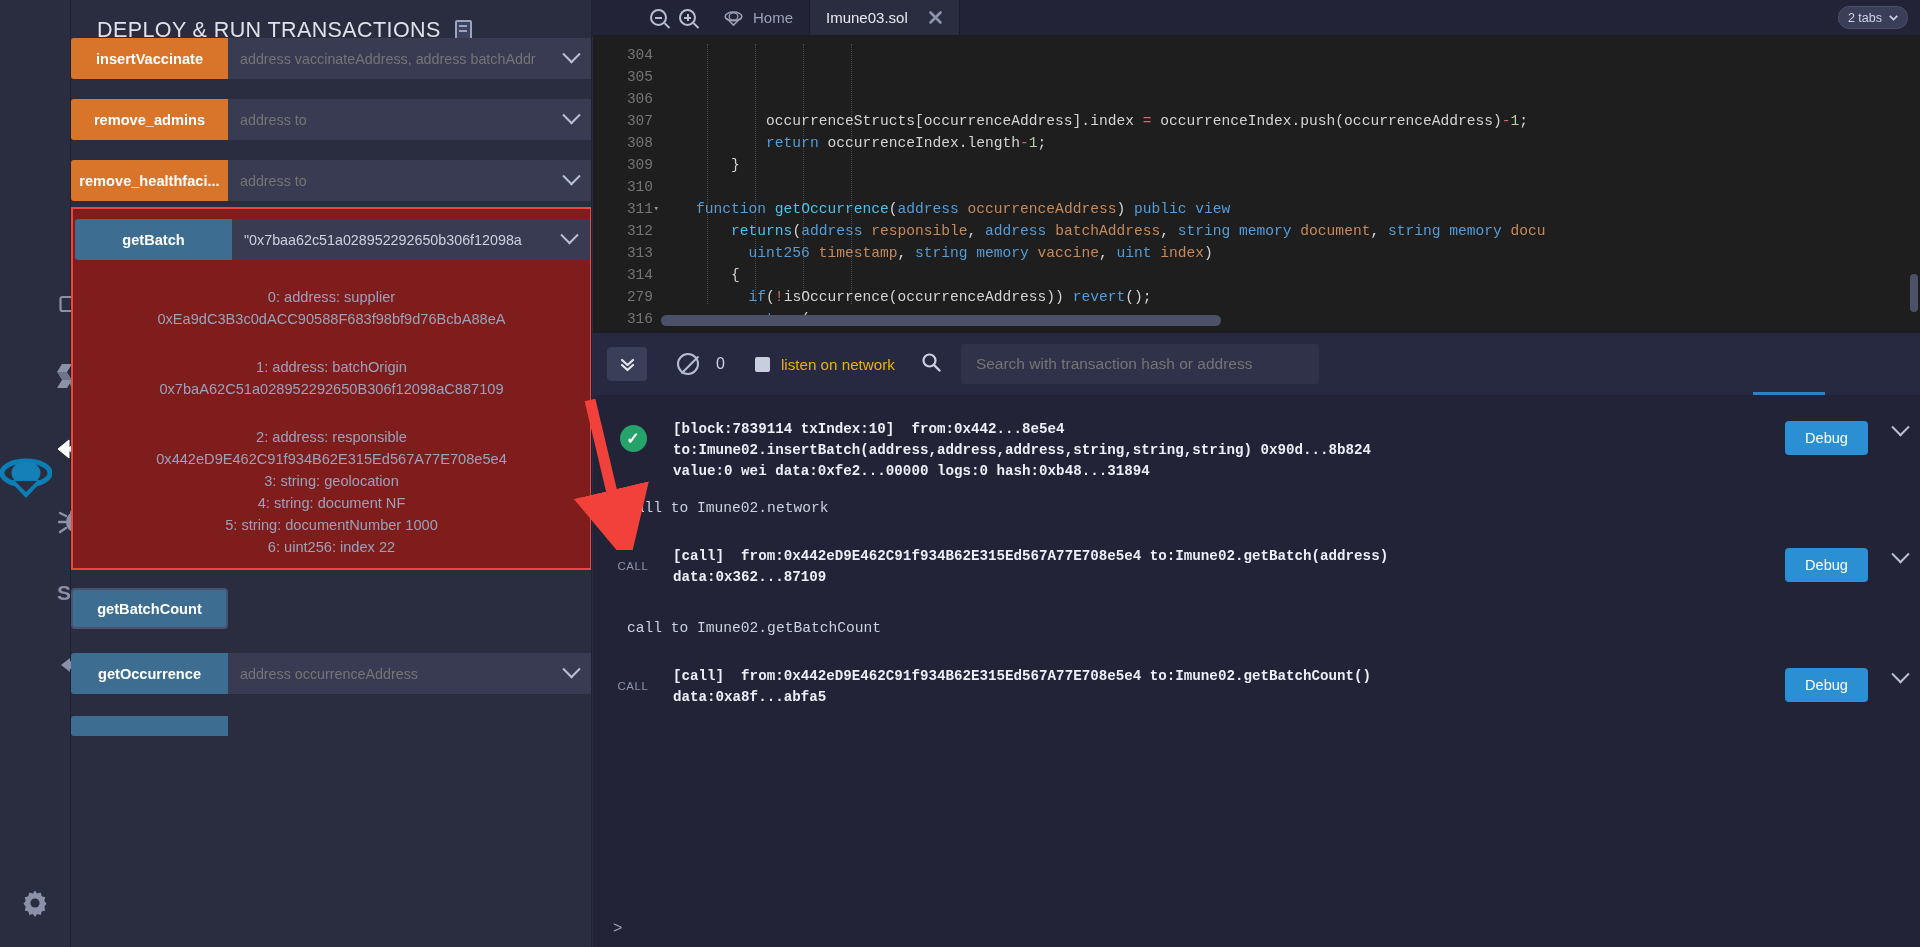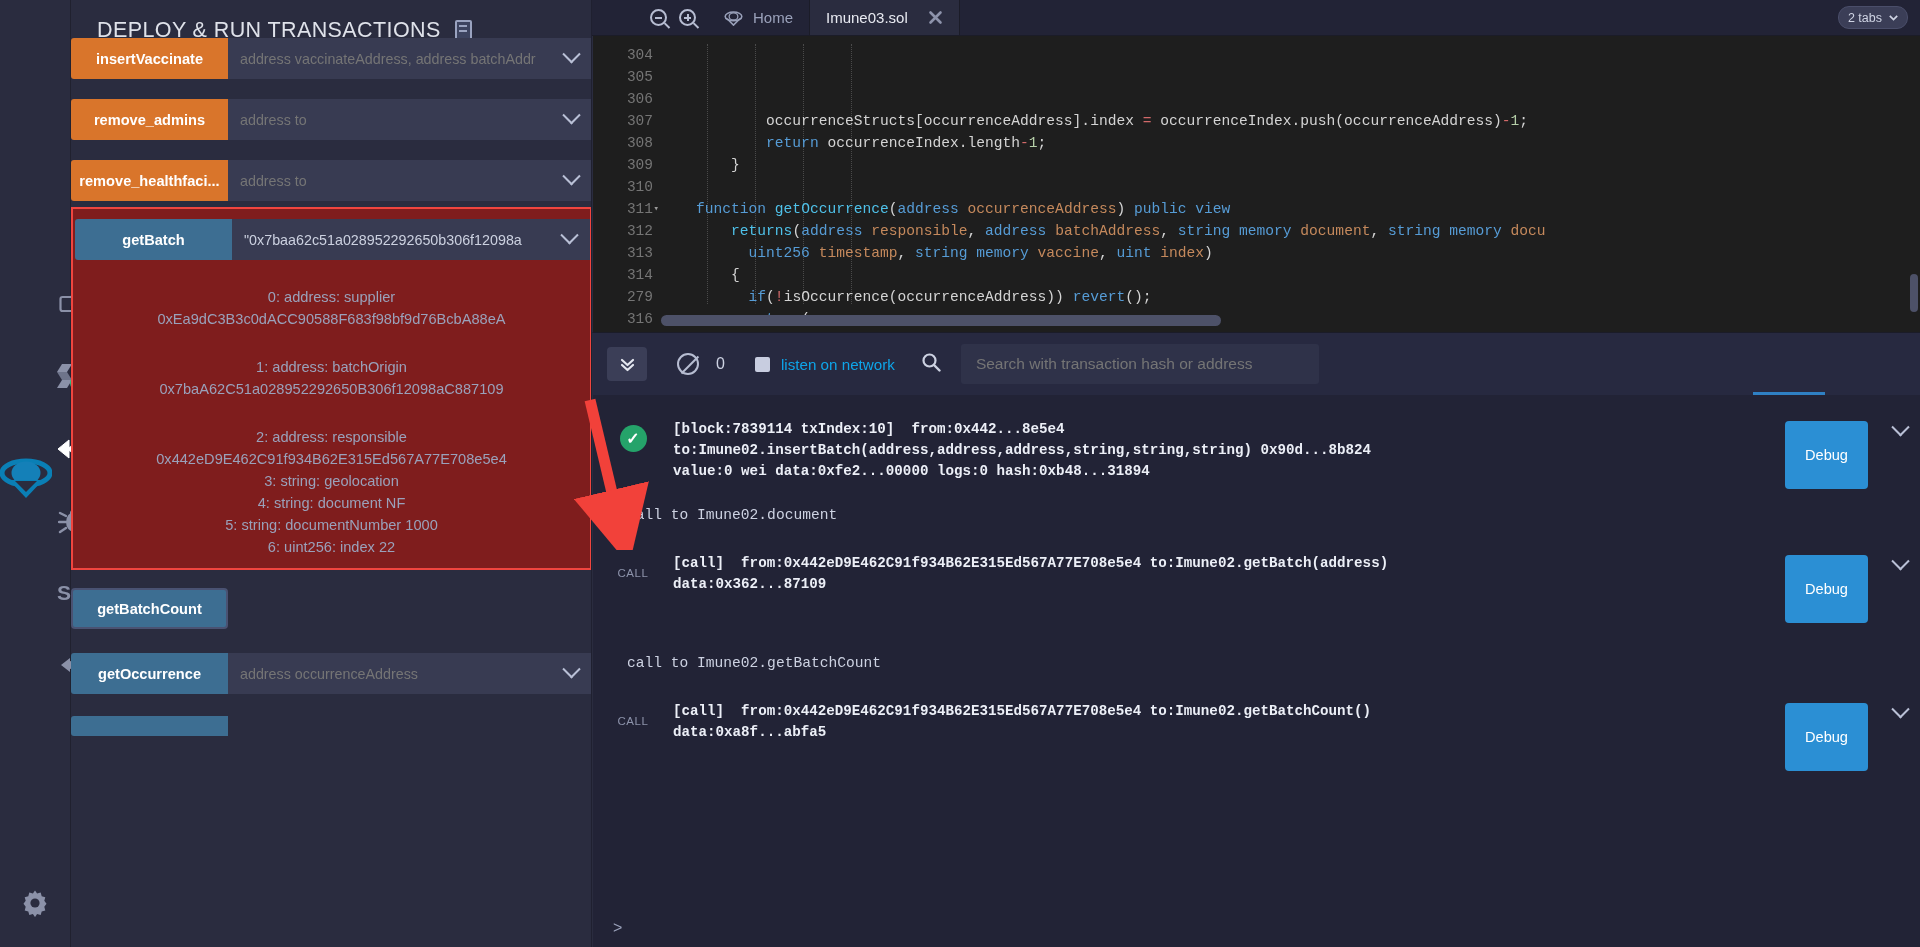--- a/index.html
+++ b/index.html
@@ -146,21 +146,21 @@
     width:40px;height:34px;background:#3b3e57;border-radius:4px;
     display:flex;align-items:center;justify-content:center;cursor:pointer;color:#e4e7f0;
   }
   .ban{
     width:22px;height:22px;border:2.2px solid #b7bdd2;border-radius:50%;
     position:relative; margin-left:30px; cursor:pointer;
   }
   .ban:after{content:"";position:absolute;left:-1px;top:9px;width:24px;height:2.2px;background:#b7bdd2;transform:rotate(-45deg);}
   .tcount{ margin-left:17px; color:#cdd2e2; font-size:16px;}
   .tcheck{ margin-left:30px; width:15px;height:15px;background:#c8cde0;border-radius:2px;cursor:pointer;}
-  .tlabel{ margin-left:11px; color:#0ea5e9; font-size:15.2px;}
+  .tlabel{ margin-left:11px; color:#eab308; font-size:15.2px;}
   .tsearchico{ margin-left:26px; cursor:pointer;}
   .tsearch{
     margin-left:20px; flex:1 1 auto; max-width:358px; height:40px; background:#2f3249;
     border:none; border-radius:3px; color:#9097ae; font-size:15.5px; padding:0 15px;
     outline:none; font-family:"Liberation Sans",sans-serif;
   }
   .term-underline{ position:absolute; right:95px; bottom:0; width:72px; height:3px; background:#2f80c4;}
 
   .term-body{ flex:1 1 auto; overflow:hidden; position:relative; padding:14px 0 0 0;}
   .logrow{ display:flex; align-items:flex-start; padding:10px 0 10px 0; position:relative;}
@@ -172,21 +172,21 @@
   .calltag{ color:#8d93ab; font-size:11.5px; letter-spacing:.6px; padding-top:8px; }
   .logtext{
     flex:1 1 auto; font-family:"Liberation Mono", monospace; font-size:14.2px;
     line-height:21px; color:#cdd2e2; white-space:pre-wrap; padding-right:14px;
   }
   .logtext b{ color:#eceff7; }
   .plainrow{ padding:8px 0 8px 34px; font-family:"Liberation Mono",monospace;
              font-size:14.6px; color:#cdd2e2; }
   .dbgbtn{
     flex:0 0 auto; background:#2b8fd4; color:#fff; border:none; border-radius:4px;
-    font-size:14.6px; padding:26px 20px; cursor:pointer; margin-right:12px;
+    font-size:14.6px; padding:9px 20px; cursor:pointer; margin-right:12px;
     font-family:"Liberation Sans",sans-serif;
   }
   .rowchev{ flex:0 0 40px; display:flex; align-items:center; justify-content:center; cursor:pointer; padding-top:4px;}
   .rowchev .c{ width:13px;height:13px;border-right:2.6px solid #b9c0d6;border-bottom:2.6px solid #b9c0d6;transform:rotate(45deg) translate(-3px,-3px);}
   .rowright{ display:flex; align-items:flex-start; margin-left:auto; padding-top:2px;}
   .term-prompt{ position:absolute; left:20px; bottom:10px; color:#9aa1ba; font-size:16px;}
 
   
   .arrow-svg{ position:absolute; left:560px; top:390px; pointer-events:none; z-index:50;}
 </style>
@@ -437,21 +437,21 @@
 <b><span>to:Imune02.insertBatch(address,address,address,string,string,string) 0x90d...8b824</span></b>
 <b><span>value:0 wei data:0xfe2...00000 logs:0 hash:0xb48...31894</span></b></div>
           <div class="rowright">
             <button class="dbgbtn">Debug</button>
             <div class="rowchev">
                 <i class="c"></i>
               </div>
           </div>
         </div>
 
-        <div class="plainrow">call to Imune02.document</div>
+        <div class="plainrow">call to Imune02.network</div>
 
         <div class="logrow" style="margin-top:12px;">
           <div class="gut">
             <span class="calltag">CALL</span>
           </div>
           <div class="logtext"><b><span>[call]  from:0x442eD9E462C91f934B62E315Ed567A77E708e5e4 to:Imune02.getBatch(address)</span></b>
 <b><span>data:0x362...87109</span></b></div>
           <div class="rowright">
             <button class="dbgbtn">Debug</button>
             <div class="rowchev">

